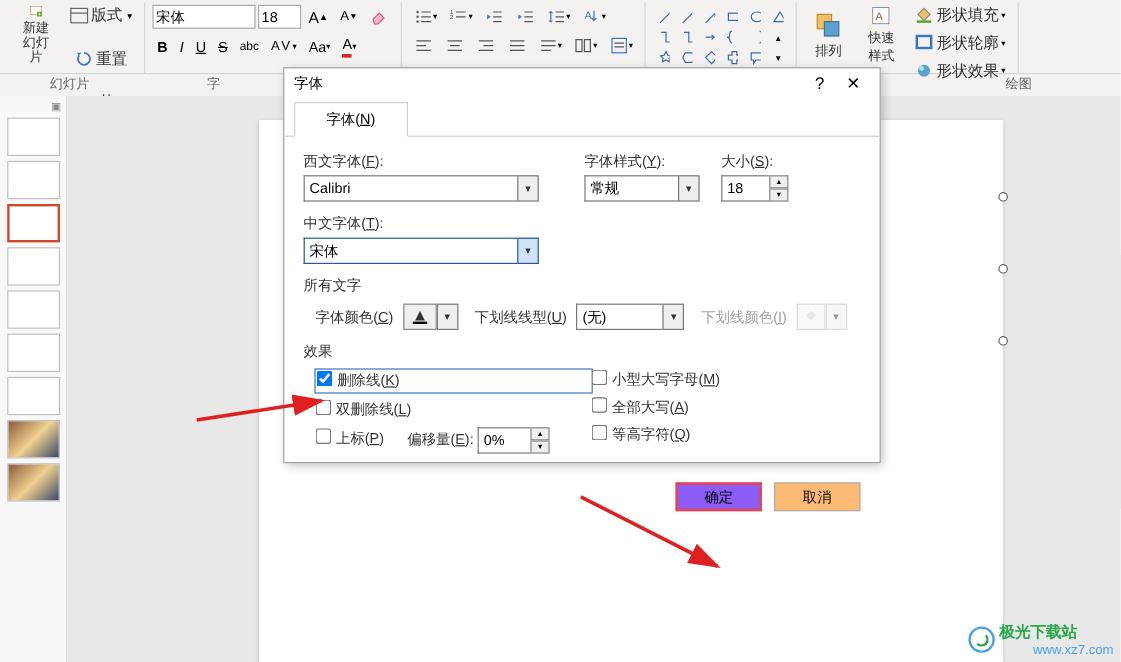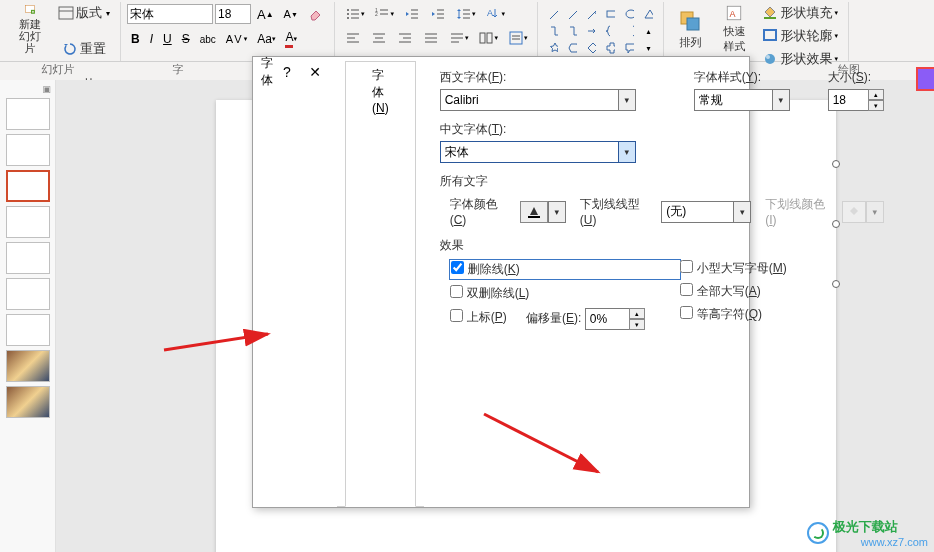--- a/index.html
+++ b/index.html
@@ -28,21 +28,21 @@
 .thumb { width: 44px; height: 32px; background: #fff; border: 1px solid #c0c0c0; margin: 4px auto; }
 .thumb.sel-thumb { border: 2px solid #d04a2a; }
 .thumb.img-thumb { background: linear-gradient(135deg,#8a5a3a 0%,#f0d090 50%,#3a4a6a 100%); }
 
 
 .edit-area { position: absolute; left: 56px; top: 80px; right: 0; bottom: 0; background: #e8e8e8; }
 .slide-canvas { position: absolute; left: 160px; top: 20px; width: 620px; height: 460px; background: #fff; box-shadow: 0 1px 4px rgba(0,0,0,0.2); }
 .handle { position: absolute; width: 8px; height: 8px; border: 1px solid #666; background: #fff; border-radius: 50%; }
 
 
-.dlg { position: absolute; left: 252px; top: 56px; width: 498px; height: 452px; background: #fff; border: 1px solid #a0a0a0; box-shadow: 2px 2px 8px rgba(0,0,0,0.25); display: flex; flex-direction: row; }
+.dlg { position: absolute; left: 236px; top: 56px; width: 498px; height: 330px; background: #fff; border: 1px solid #a0a0a0; box-shadow: 2px 2px 8px rgba(0,0,0,0.25); display: flex; flex-direction: column; }
 .dlg-title { height: 30px; display: flex; align-items: center; padding: 0 8px; }
 .dlg-title span:first-child { flex: 1; font-size: 12px; }
 .dlg-help, .dlg-close { width: 28px; height: 24px; display: flex; align-items: center; justify-content: center; cursor: pointer; font-size: 14px; }
 .dlg-tabs { display: flex; border-bottom: 1px solid #d0d0d0; padding: 0 8px; margin-top: 4px; }
 .dlg-tab { padding: 5px 26px; font-size: 12px; border: 1px solid transparent; cursor: pointer; }
 .dlg-tab.active { border: 1px solid #d0d0d0; border-bottom: 1px solid #fff; margin-bottom: -1px; background: #fff; }
 .dlg-body { flex: 1; padding: 12px 16px; font-size: 12px; color: #333; }
 .row { display: flex; align-items: center; margin-bottom: 4px; }
 .lbl { margin-bottom: 3px; }
 .combo { display: flex; }
@@ -425,21 +425,21 @@
   <div class="dlg-title">
     <span>字体</span>
     <span class="dlg-help">?</span>
     <span class="dlg-close">✕</span>
   </div>
   <div class="dlg-tabs">
     <div class="dlg-tab active"><span>字体(<u class="ak">N</u>)</span></div>
   </div>
   <div class="dlg-body">
 
-    <div class="row" style="gap:24px">
+    <div class="row" style="gap:4px">
       <div style="flex:0 0 230px">
         <div class="lbl">西文字体(<u class="ak">F</u>):</div>
         <div class="combo">
           <input style="width: 178px;" value="Calibri">
           <div class="cbtn">▾</div>
         </div>
       </div>
       <div style="flex:0 0 110px">
         <div class="lbl">字体样式(<u class="ak">Y</u>):</div>
         <div class="combo">

